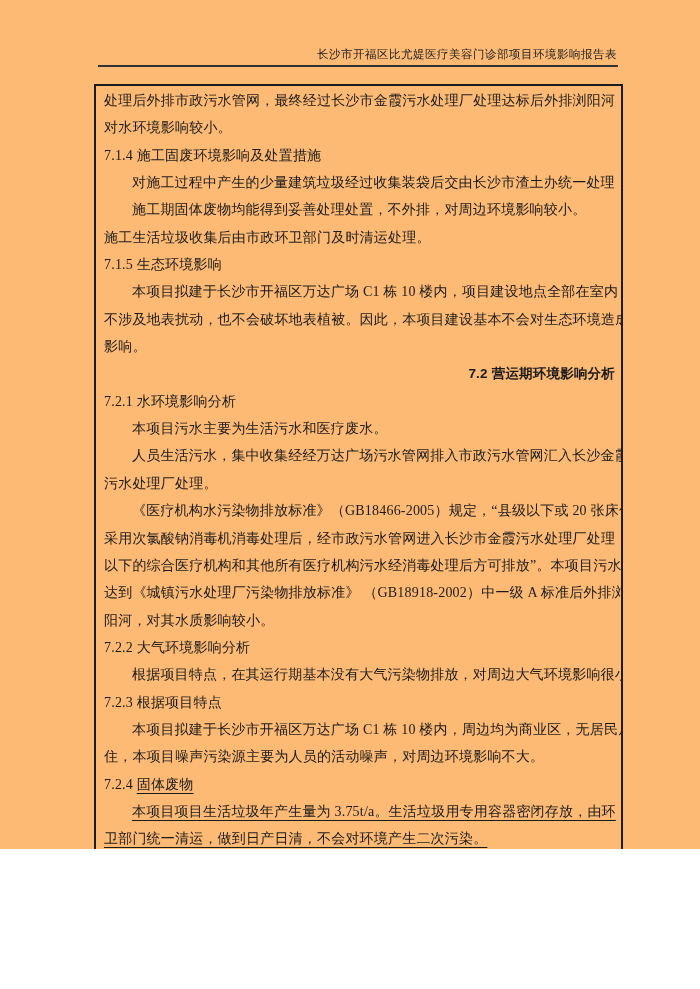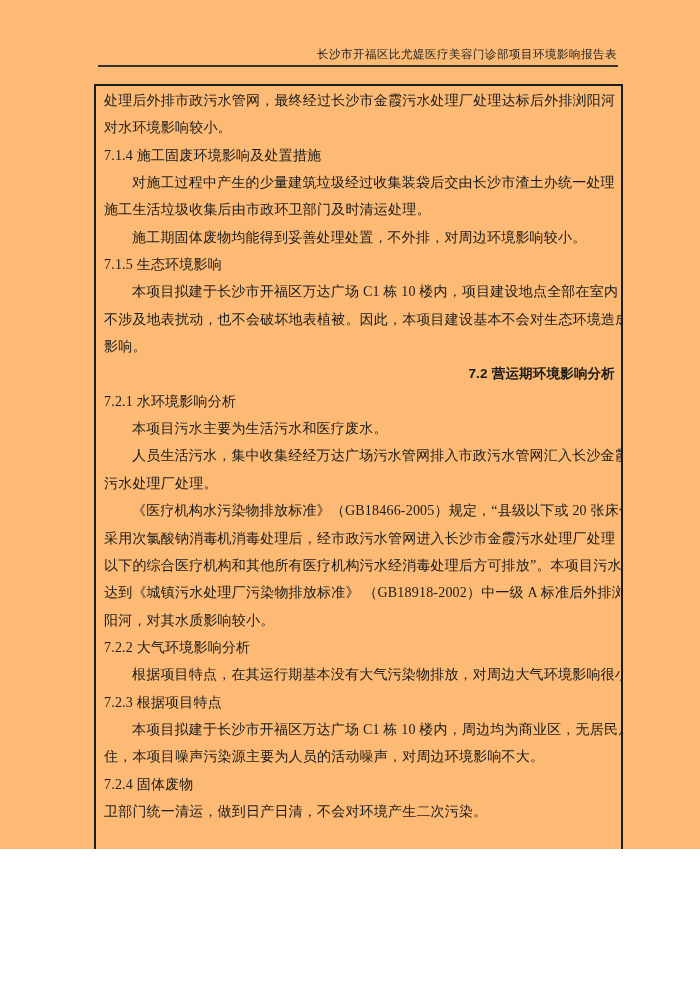--- a/index.html
+++ b/index.html
@@ -53,20 +53,21 @@
     letter-spacing: 0.2px;
   }
   .line.indent { padding-left: 28px; }
   .line.bold {
     font-weight: 700;
     font-family: "Liberation Sans", "DejaVu Sans", sans-serif;
     font-size: 13.5px;
     text-align: right;
   }
   .u {
+    text-decoration: underline;
     text-underline-offset: 4px;
     text-decoration-thickness: 1px;
   }
   .footer-pagenum {
     position: absolute;
     left: 94px;
     top: 907px;
     width: 529px;
     text-align: center;
     font-size: 11px;
@@ -81,40 +82,41 @@
 
   <div class="header-title">长沙市开福区比尤媞医疗美容门诊部项目环境影响报告表</div>
 
   <div class="header-rule"></div>
 
   <div class="report-box">
       <div class="line">处理后外排市政污水管网，最终经过长沙市金霞污水处理厂处理达标后外排浏阳河，</div>
       <div class="line">对水环境影响较小。</div>
       <div class="line">7.1.4 施工固废环境影响及处置措施</div>
       <div class="line indent">对施工过程中产生的少量建筑垃圾经过收集装袋后交由长沙市渣土办统一处理，</div>
+      <div class="line indent">施工期固体废物均能得到妥善处理处置，不外排，对周边环境影响较小。</div>
       <div class="line">施工生活垃圾收集后由市政环卫部门及时清运处理。</div>
-      <div class="line indent">施工期固体废物均能得到妥善处理处置，不外排，对周边环境影响较小。</div>
       <div class="line">7.1.5 生态环境影响</div>
       <div class="line indent">本项目拟建于长沙市开福区万达广场 C1 栋 10 楼内，项目建设地点全部在室内，</div>
       <div class="line">不涉及地表扰动，也不会破坏地表植被。因此，本项目建设基本不会对生态环境造成</div>
       <div class="line">影响。</div>
       <div class="line bold">7.2 营运期环境影响分析</div>
       <div class="line">7.2.1 水环境影响分析</div>
       <div class="line indent">本项目污水主要为生活污水和医疗废水。</div>
       <div class="line indent">人员生活污水，集中收集经经万达广场污水管网排入市政污水管网汇入长沙金霞</div>
       <div class="line">污水处理厂处理。</div>
       <div class="line indent">《医疗机构水污染物排放标准》（GB18466-2005）规定，“县级以下或 20 张床位</div>
       <div class="line">采用次氯酸钠消毒机消毒处理后，经市政污水管网进入长沙市金霞污水处理厂处理</div>
       <div class="line">以下的综合医疗机构和其他所有医疗机构污水经消毒处理后方可排放”。本项目污水</div>
       <div class="line">达到《城镇污水处理厂污染物排放标准》 （GB18918-2002）中一级 A 标准后外排浏</div>
       <div class="line">阳河，对其水质影响较小。</div>
       <div class="line">7.2.2 大气环境影响分析</div>
       <div class="line indent">根据项目特点，在其运行期基本没有大气污染物排放，对周边大气环境影响很小。</div>
       <div class="line">7.2.3 根据项目特点</div>
       <div class="line indent">本项目拟建于长沙市开福区万达广场 C1 栋 10 楼内，周边均为商业区，无居民居</div>
       <div class="line">住，本项目噪声污染源主要为人员的活动噪声，对周边环境影响不大。</div>
       <div class="line"><span>7.2.4 </span><span class="u">固体废物</span></div>
+      <div class="line indent"><span class="u">本项目项目生活垃圾年产生量为 3.75t/a。生活垃圾用专用容器密闭存放，由环</span></div>
       <div class="line"><span class="u">卫部门统一清运，做到日产日清，不会对环境产生二次污染。</span></div>
     </div>
 
   <div class="footer-pagenum">19</div>
 
 </div>
 
 </body></html>

